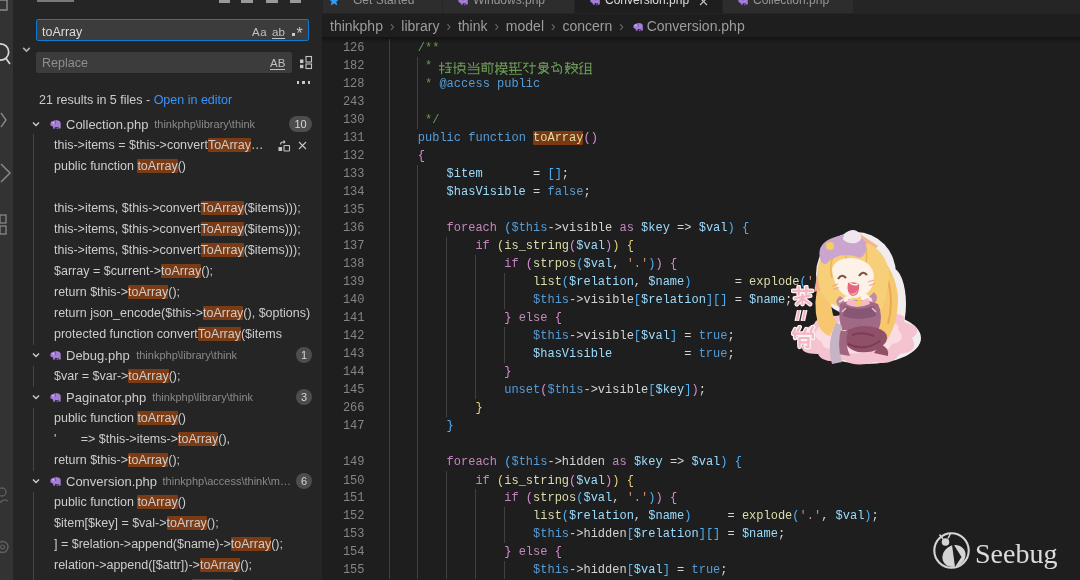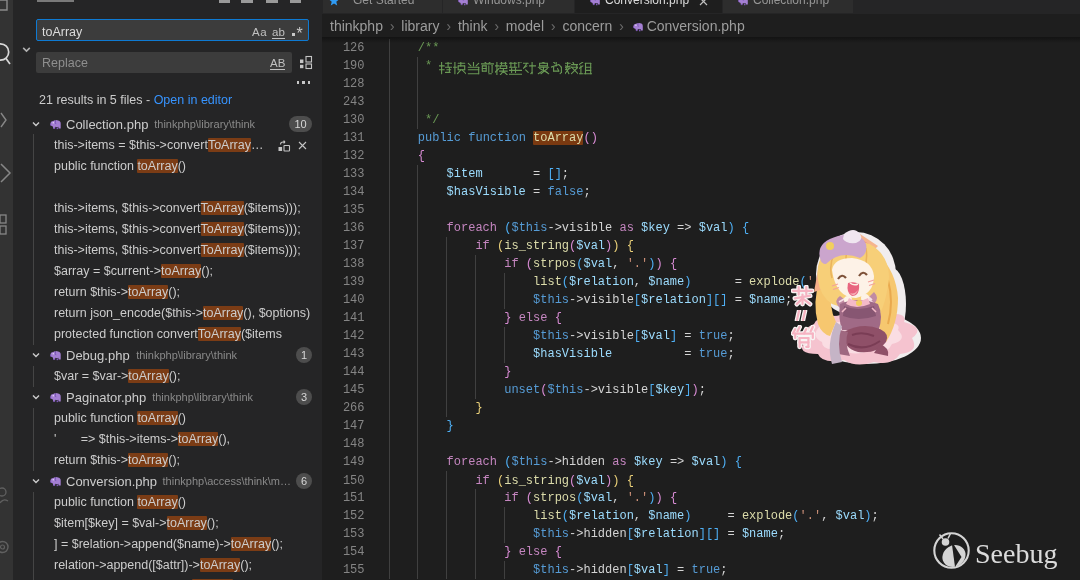--- a/index.html
+++ b/index.html
@@ -77,21 +77,21 @@
     <div class="ig" style="left:474.9px;top:489px;height:90px"></div>
     <div class="ig" style="left:503.7px;top:273px;height:36px"></div>
     <div class="ig" style="left:503.7px;top:327px;height:36px"></div>
     <div class="ig" style="left:503.7px;top:507px;height:36px"></div>
     <div class="ig" style="left:503.7px;top:561px;height:18px"></div>
     <div class="cl" style="top:39px">
       <span class="ln">126</span>
       <span class="code"><span style="color:#d4d4d4">&nbsp;&nbsp;&nbsp;&nbsp;</span><span style="color:#6a9955">/**</span></span>
     </div>
     <div class="cl" style="top:57px">
-      <span class="ln">190</span>
+      <span class="ln">182</span>
       <span class="code"><span style="color:#d4d4d4">&nbsp;&nbsp;&nbsp;&nbsp;&nbsp;</span><span style="color:#6a9955">*&nbsp;</span></span>
       <span class="abs" style="left:439px;top:2px"><svg width="13" height="13" viewBox="0 0 13 13" style="display:inline-block;vertical-align:-2px;margin-right:1.0px">
           <g stroke="#6a9955" stroke-width="1.1" fill="none" stroke-linecap="round">
             <path d="M0.0 3.9L5.2 3.9"></path>
             <path d="M2.6 0.0L2.6 11.7"></path>
             <path d="M0.0 7.8L5.2 7.8"></path>
             <path d="M6.5 1.3L13.0 1.3"></path>
             <path d="M9.1 0.0L9.1 5.2"></path>
             <path d="M6.5 5.2L13.0 5.2"></path>
             <path d="M10.4 5.2L10.4 10.4"></path>
@@ -227,20 +227,21 @@
             <path d="M6.5 1.3L6.5 11.7"></path>
             <path d="M11.7 1.3L11.7 11.7"></path>
             <path d="M6.5 5.2L11.7 5.2"></path>
             <path d="M6.5 8.4L11.7 8.4"></path>
             <path d="M5.2 11.7L13.0 11.7"></path>
           </g>
         </svg></span>
     </div>
     <div class="cl" style="top:75px">
       <span class="ln">128</span>
+      <span class="code"><span style="color:#d4d4d4">&nbsp;&nbsp;&nbsp;&nbsp;&nbsp;</span><span style="color:#6a9955">*&nbsp;</span><span style="color:#569cd6">@access&nbsp;public</span></span>
     </div>
     <div class="cl" style="top:93px">
       <span class="ln">243</span>
     </div>
     <div class="cl" style="top:111px">
       <span class="ln">130</span>
       <span class="code"><span style="color:#d4d4d4">&nbsp;&nbsp;&nbsp;&nbsp;&nbsp;</span><span style="color:#6a9955">*/</span></span>
     </div>
     <div class="cl" style="top:129px">
       <span class="ln">131</span>
@@ -302,24 +303,20 @@
       <span class="ln">145</span>
       <span class="code"><span style="color:#d4d4d4">&nbsp;&nbsp;&nbsp;&nbsp;&nbsp;&nbsp;&nbsp;&nbsp;&nbsp;&nbsp;&nbsp;&nbsp;&nbsp;&nbsp;&nbsp;&nbsp;</span><span style="color:#569cd6">unset</span><span style="color:#d98cd5">(</span><span style="color:#569cd6">$this</span><span style="color:#d4d4d4">-&gt;visible</span><span style="color:#4fb0f5">[</span><span style="color:#9cdcfe">$key</span><span style="color:#4fb0f5">]</span><span style="color:#d98cd5">)</span><span style="color:#d4d4d4">;</span></span>
     </div>
     <div class="cl" style="top:399px">
       <span class="ln">266</span>
       <span class="code"><span style="color:#d4d4d4">&nbsp;&nbsp;&nbsp;&nbsp;&nbsp;&nbsp;&nbsp;&nbsp;&nbsp;&nbsp;&nbsp;&nbsp;</span><span style="color:#ecd27a">}</span></span>
     </div>
     <div class="cl" style="top:417px">
       <span class="ln">147</span>
       <span class="code"><span style="color:#d4d4d4">&nbsp;&nbsp;&nbsp;&nbsp;&nbsp;&nbsp;&nbsp;&nbsp;</span><span style="color:#4fb0f5">}</span></span>
-    </div>
-    <div class="cl" style="top:435px">
-      <span class="ln">148</span>
-      <span class="code"></span>
     </div>
     <div class="cl" style="top:453px">
       <span class="ln">149</span>
       <span class="code"><span style="color:#d4d4d4">&nbsp;&nbsp;&nbsp;&nbsp;&nbsp;&nbsp;&nbsp;&nbsp;</span><span style="color:#c586c0">foreach</span><span style="color:#d4d4d4">&nbsp;</span><span style="color:#4fb0f5">(</span><span style="color:#569cd6">$this</span><span style="color:#d4d4d4">-&gt;hidden&nbsp;</span><span style="color:#c586c0">as</span><span style="color:#d4d4d4">&nbsp;</span><span style="color:#9cdcfe">$key</span><span style="color:#d4d4d4">&nbsp;=&gt;&nbsp;</span><span style="color:#9cdcfe">$val</span><span style="color:#4fb0f5">)</span><span style="color:#d4d4d4">&nbsp;</span><span style="color:#4fb0f5">{</span></span>
     </div>
     <div class="cl" style="top:472px">
       <span class="ln">150</span>
       <span class="code"><span style="color:#d4d4d4">&nbsp;&nbsp;&nbsp;&nbsp;&nbsp;&nbsp;&nbsp;&nbsp;&nbsp;&nbsp;&nbsp;&nbsp;</span><span style="color:#c586c0">if</span><span style="color:#d4d4d4">&nbsp;</span><span style="color:#ecd27a">(</span><span style="color:#dcdcaa">is_string</span><span style="color:#d98cd5">(</span><span style="color:#9cdcfe">$val</span><span style="color:#d98cd5">)</span><span style="color:#ecd27a">)</span><span style="color:#d4d4d4">&nbsp;</span><span style="color:#ecd27a">{</span></span>
     </div>
     <div class="cl" style="top:489px">

